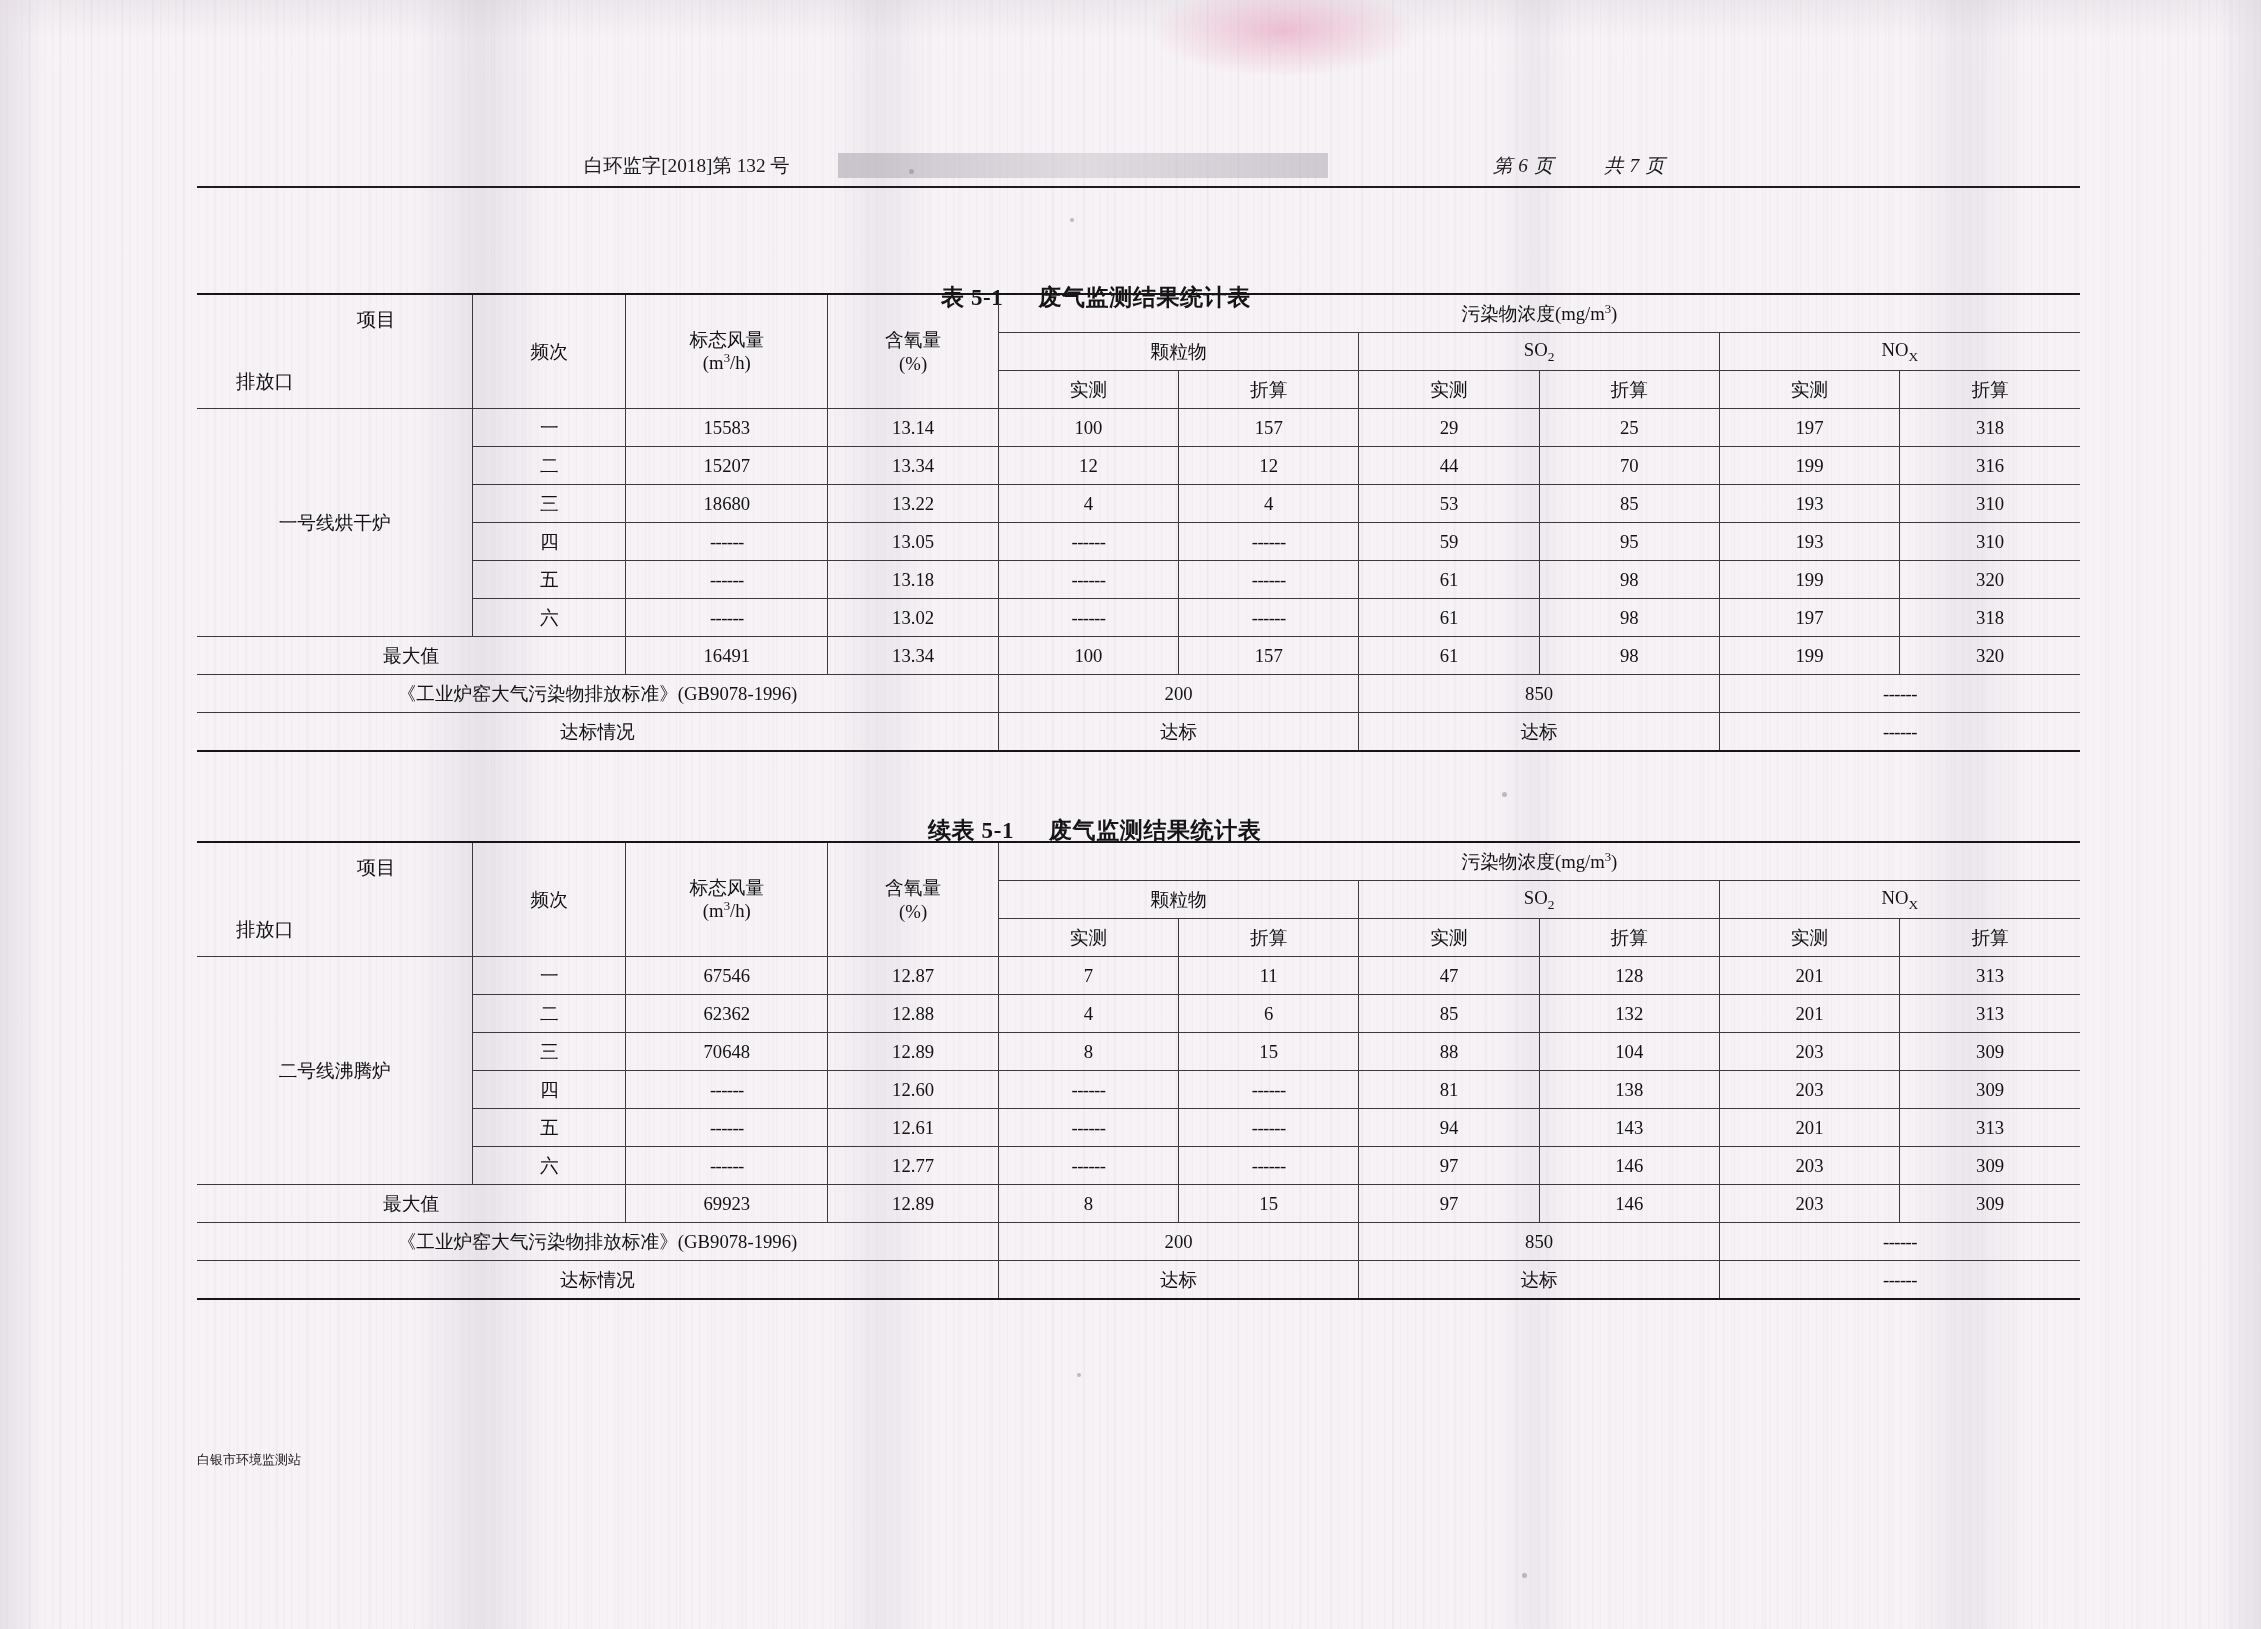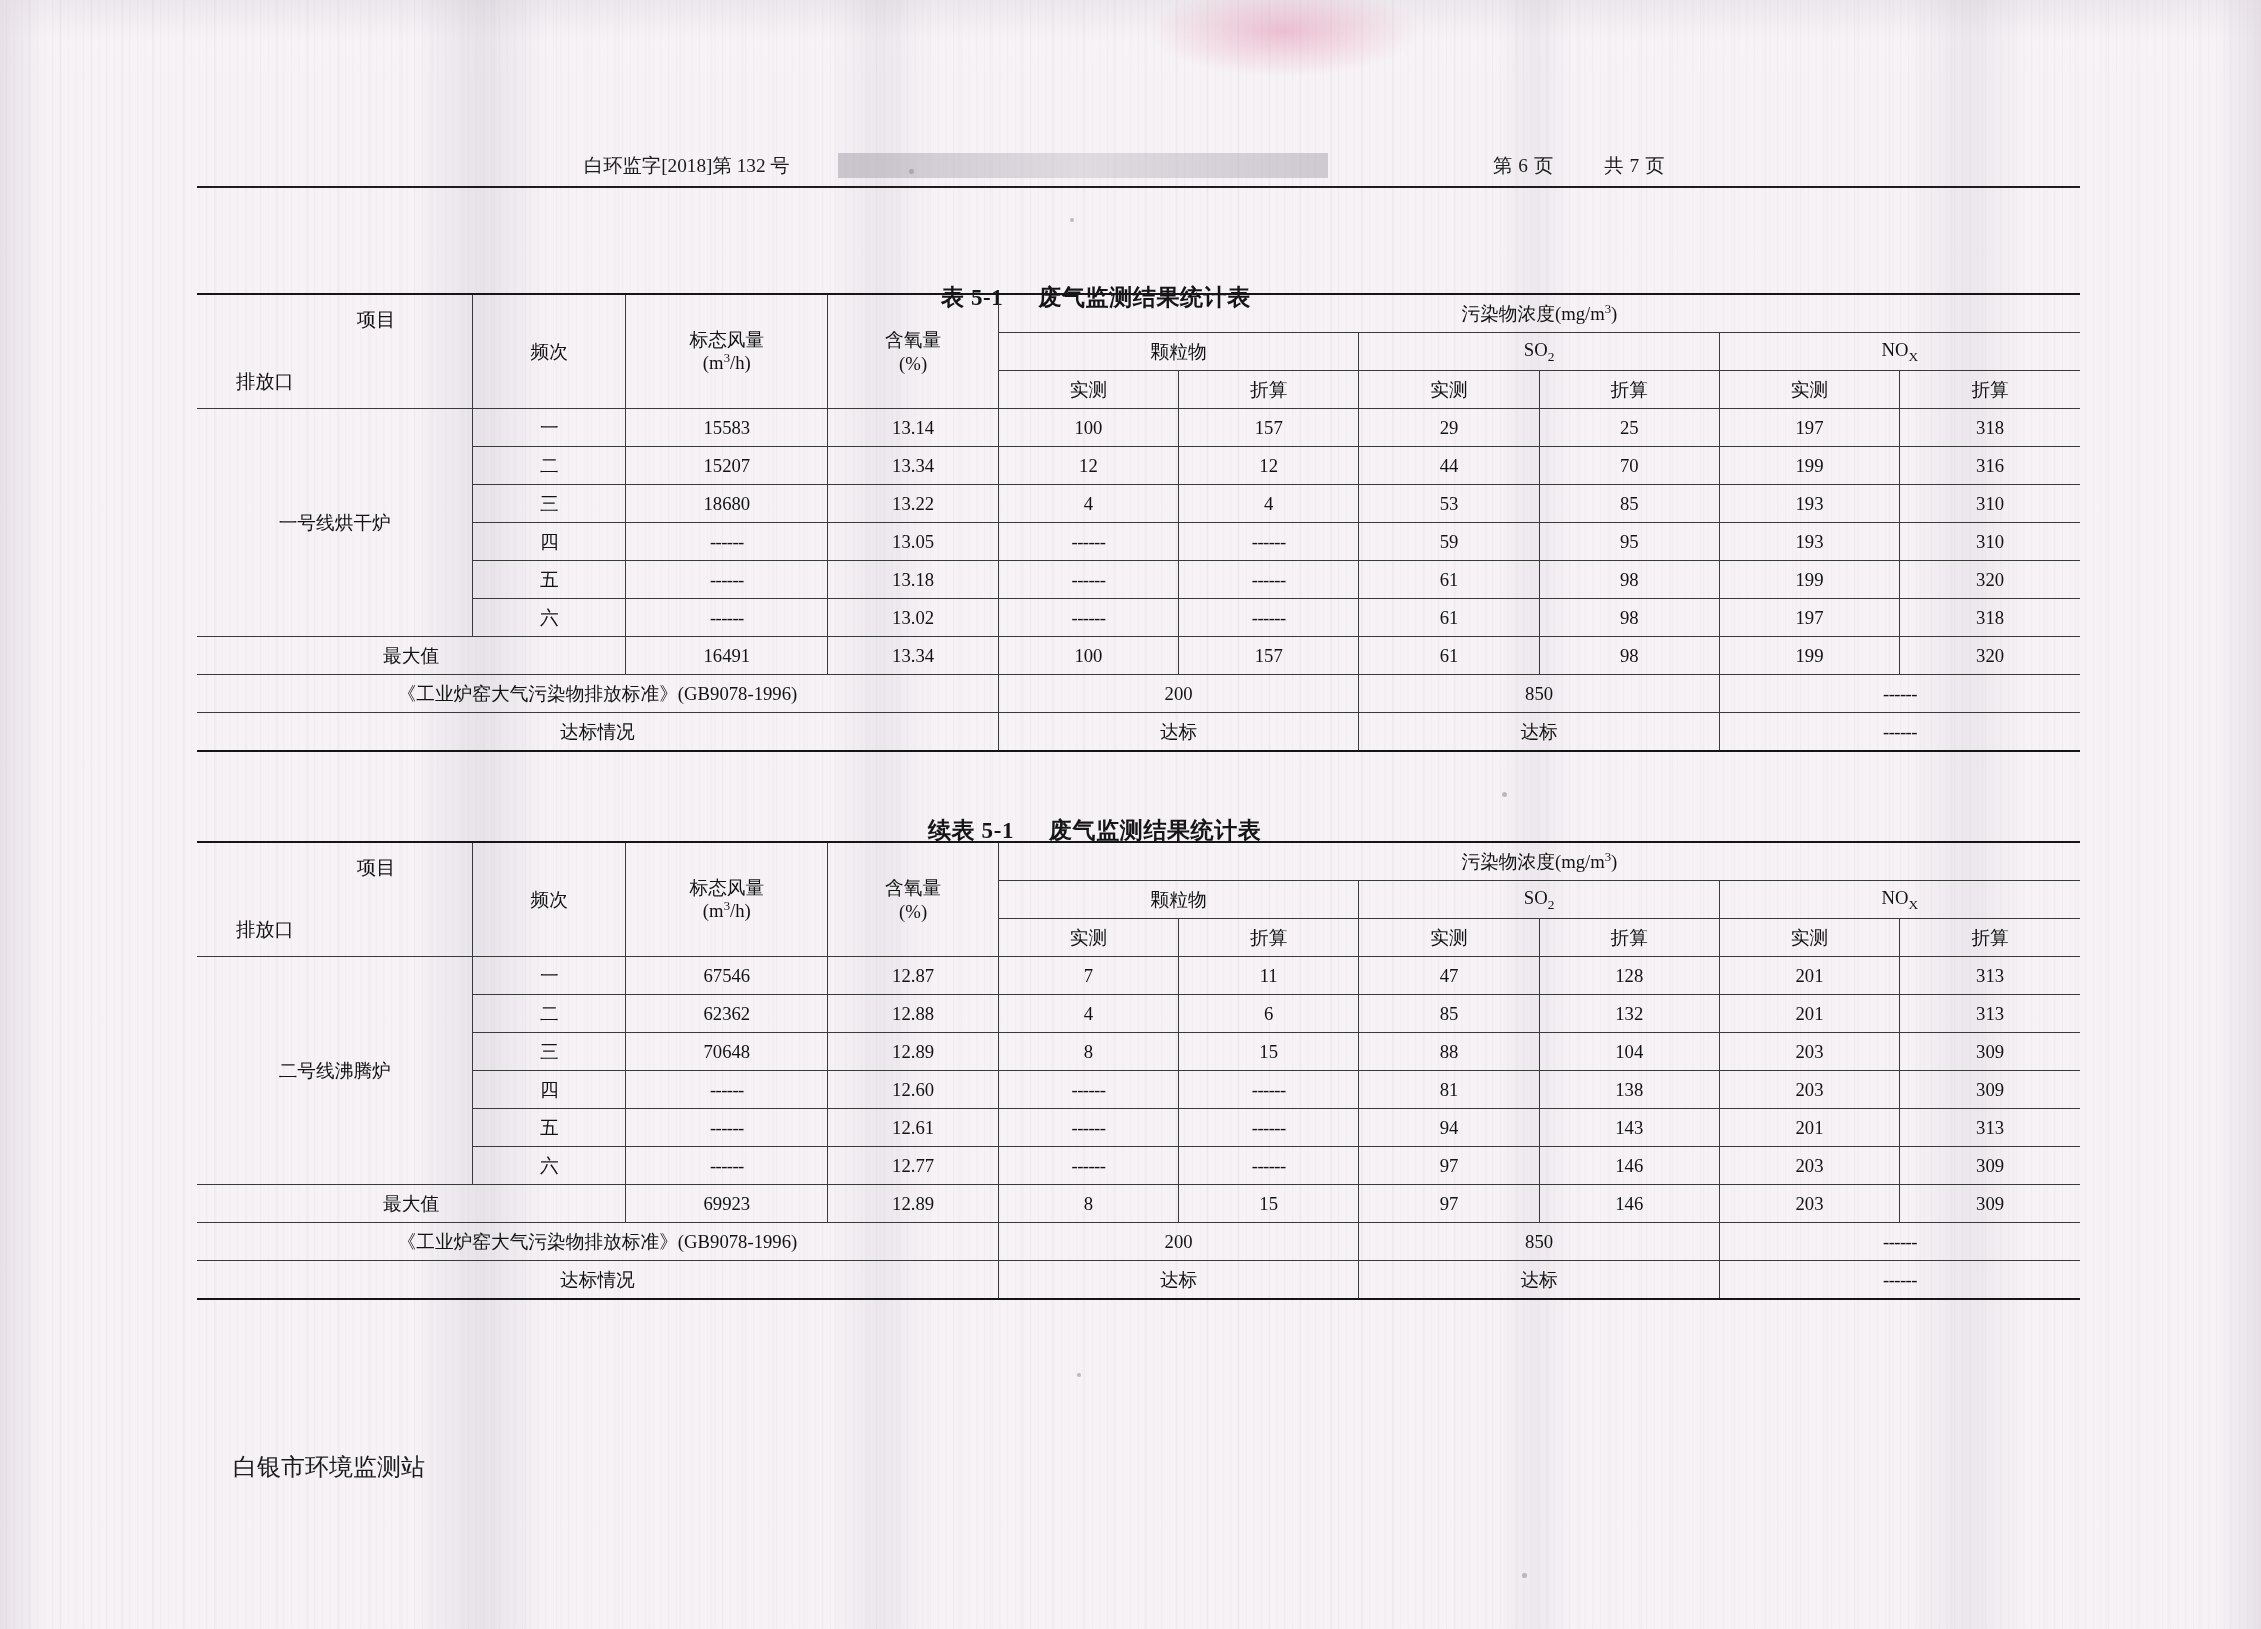--- a/index.html
+++ b/index.html
@@ -82,21 +82,21 @@
   
   .hdr {
     position: absolute;
     left: 197px;
     top: 152px;
     width: 1883px;
     font-size: 19.3px;
     color: #1b1b1b;
   }
   .hdr .left { position: absolute; left: 387px; top: 0; white-space: nowrap; }
-  .hdr .right { position: absolute; left: 1296px; top: 0; white-space: nowrap; letter-spacing: 0.6px; }
+  .hdr .right { position: absolute; left: 1296px; top: 0; white-space: nowrap; letter-spacing: 0.6px; font-style: italic; }
   .hdr .right .pg2 { margin-left: 45px; }
   .hdr-rule {
     position: absolute;
     left: 197px;
     top: 186px;
     width: 1883px;
     height: 1.9px;
     background: #1d1d1d;
   }
   .hdr-gray {
@@ -170,24 +170,23 @@
     bottom: 14px;
     font-size: 19.3px;
   }
   .cell2l { line-height: 1.15; }
   .dash { letter-spacing: -0.6px; }
 
   .footer-note {
     position: absolute;
     left: 197px;
     top: 1451px;
-    font-size: 24px;
+    font-size: 13px;
     color: #1b1b1b;
     white-space: nowrap;
-    margin-left: 36px;
   }
 
   
   .speck { position: absolute; background: #8d8a92; border-radius: 50%; opacity: .55; pointer-events: none; }
 </style>
 </head>
 <body>
 
 <div class="page">
   <div class="streaks"></div>

